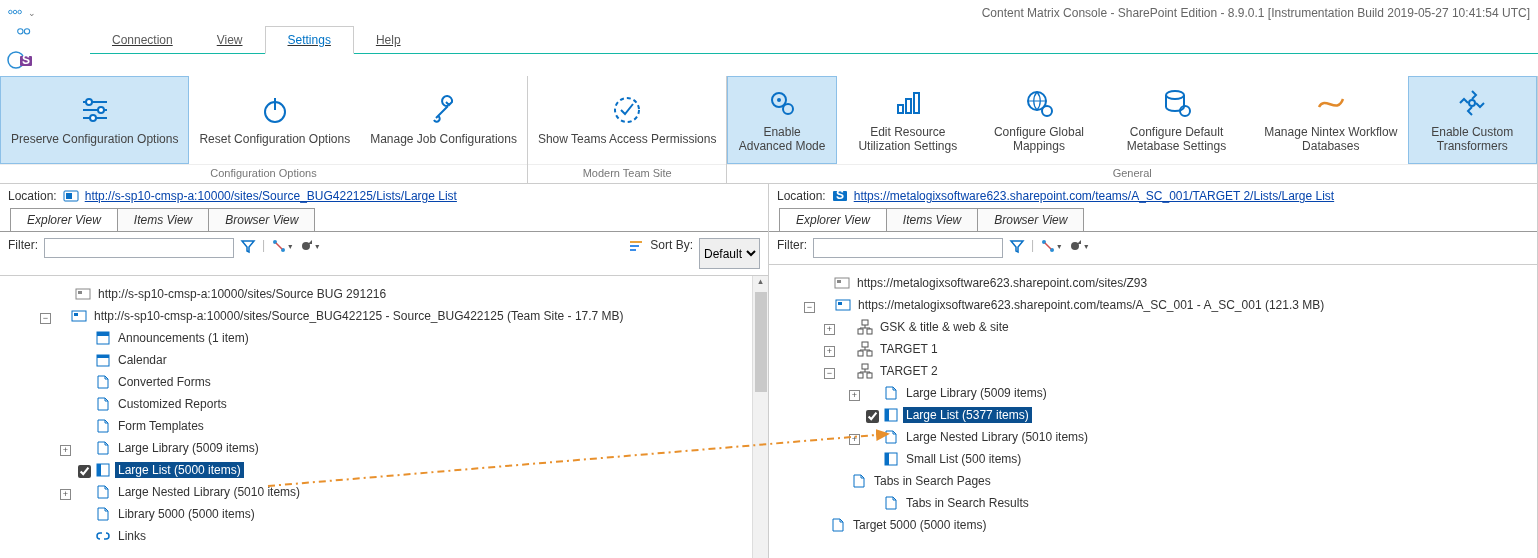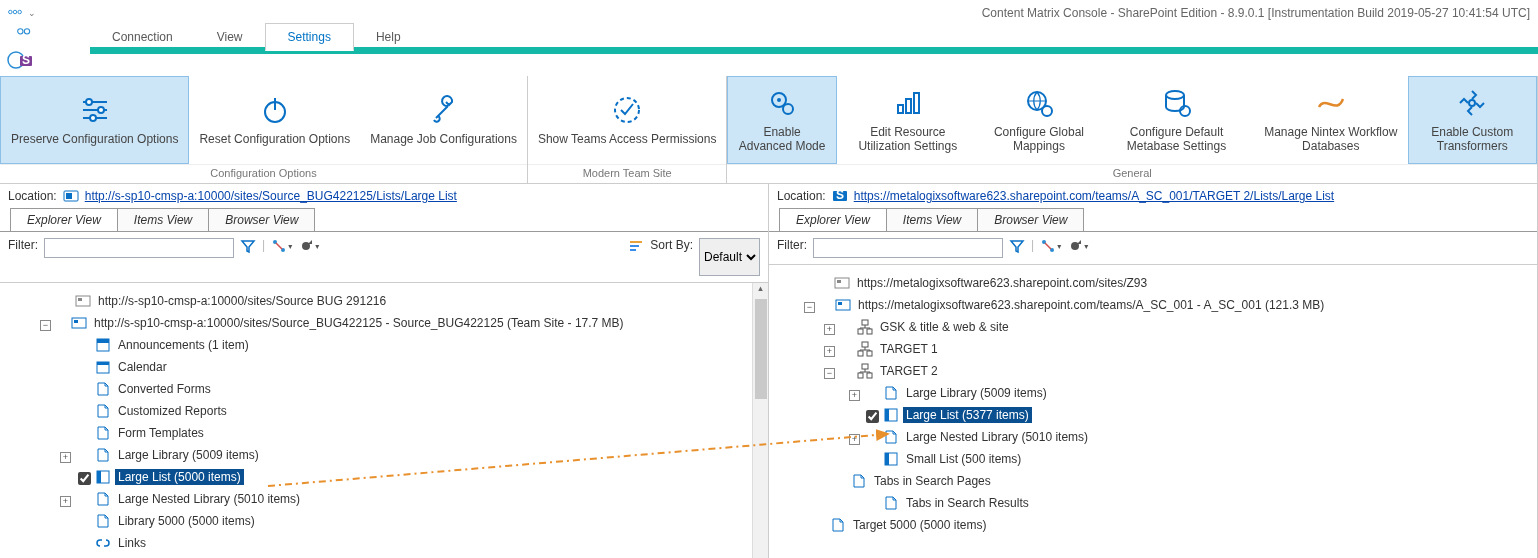--- a/index.html
+++ b/index.html
@@ -7,21 +7,21 @@
 
   .titlebar { height: 26px; display: flex; align-items: center; padding: 0 8px; color: #444; }
   .titlebar .qat { display: flex; gap: 6px; align-items: center; }
   .titlebar .qat svg { width: 14px; height: 14px; }
   .titlebar .spacer { flex: 1; }
   .titlebar .title { color: #666; }
 
   .app-icons { display: flex; align-items: center; gap: 4px; padding: 0 6px 2px; }
   .app-icons svg { width: 18px; height: 18px; }
 
-  .tabstrip { display: flex; align-items: center; padding-left: 94px; height: 28px; border-bottom: 7px solid #14b8a6; }
+  .tabstrip { display: flex; align-items: center; padding-left: 94px; height: 28px; border-bottom: 1px solid #14b8a6; text-decoration: underline; }
   .tab { padding: 6px 22px; color: #595959; cursor: pointer; }
   .tab.active { border: 1px solid #ccc; border-bottom: 1px solid #fff; margin-bottom: -1px; background: #fff; color: #0073c6; }
 
   .ribbon { display: flex; border-bottom: 1px solid #ccc; }
   .ribbon-group { border-right: 1px solid #ccc; }
   .ribbon-group-header { text-align: center; color: #777; padding: 2px 0 4px; border-top: 1px solid #eee; font-size: 11px; }
   .ribbon-items { display: flex; }
   .ribbon-btn { display: flex; flex-direction: column; align-items: center; justify-content: center; padding: 4px 10px 4px; min-width: 70px; height: 88px; text-align: center; color: #444; line-height: 1.2; cursor: pointer;}
   .ribbon-btn.hl { background: #cde6f7; border: 1px solid #8cc0e8; }
   .ribbon-btn svg { margin-bottom: 6px; }
@@ -35,21 +35,21 @@
   .loc { display: flex; gap: 6px; align-items: center; padding: 4px 8px; }
   .loc a { color: #0645ad; text-decoration: underline; cursor:pointer;}
 
   .view-tabs { display: flex; border-bottom: 1px solid #999; padding-left:10px;font-style:italic;}
   .view-tab { border: 1px solid #999; border-bottom: none; padding: 4px 16px; background: #fff; margin-right: -1px; cursor: pointer; }
   .view-tab.inactive { background:#fafafa; }
 
   .toolbar { display: flex; align-items: flex-start; gap: 6px; padding: 6px 8px; border-bottom:1px solid #ccc;}
   .toolbar input.filter { border: 1px solid #a5acb5; height: 20px; width: 190px; padding: 0 4px; }
   .toolbar .sep { color: #bbb; }
-  .toolbar select { border:1px solid #a5acb5; height:38px;}
+  .toolbar select { border:1px solid #a5acb5; height:31px;}
   .tool-icon { display:inline-flex; align-items:center; cursor:pointer; color:#0970c6;}
   .tool-icon svg{width:16px;height:16px;}
   .dd-caret {font-size:8px;color:#555;margin-left:1px;}
 
   .tree { flex: 1; overflow: auto; padding: 4px 0; position:relative; background:#fff;}
   .tree-inner{ position:relative; }
   .node { display: flex; align-items: flex-end; height: 22px; white-space: nowrap; }
   .expander { width: 11px; height: 11px; border: 1px solid #888; display: inline-flex; align-items:center; justify-content:center; font-size: 9px; line-height: 1; margin-right: 4px; color:#555; background:#fff; cursor:pointer;}
   .expander.empty{ border:none; }
   .node-icon { width: 16px; height: 16px; margin-right: 4px; display:inline-flex; align-items:center; justify-content:center;}

